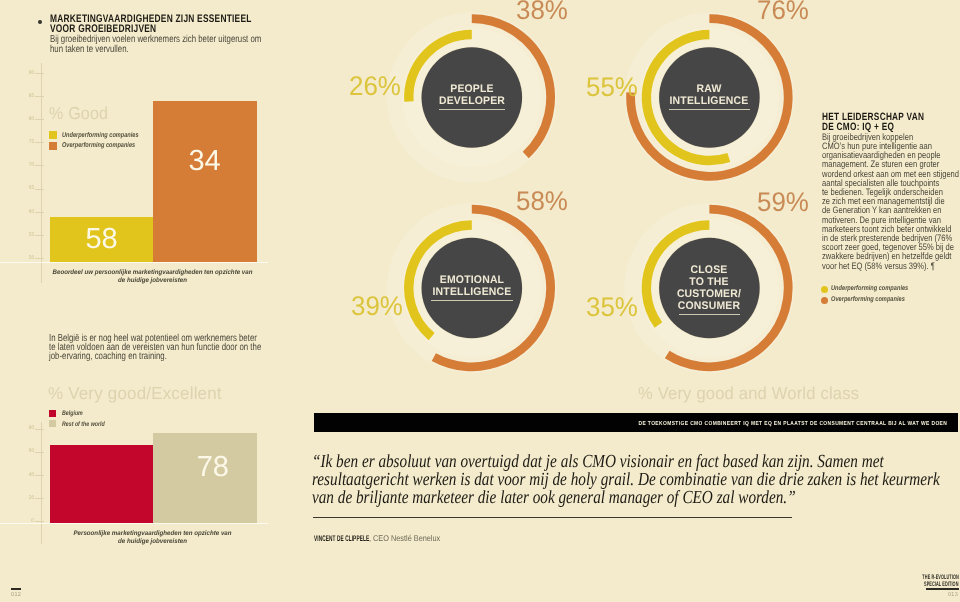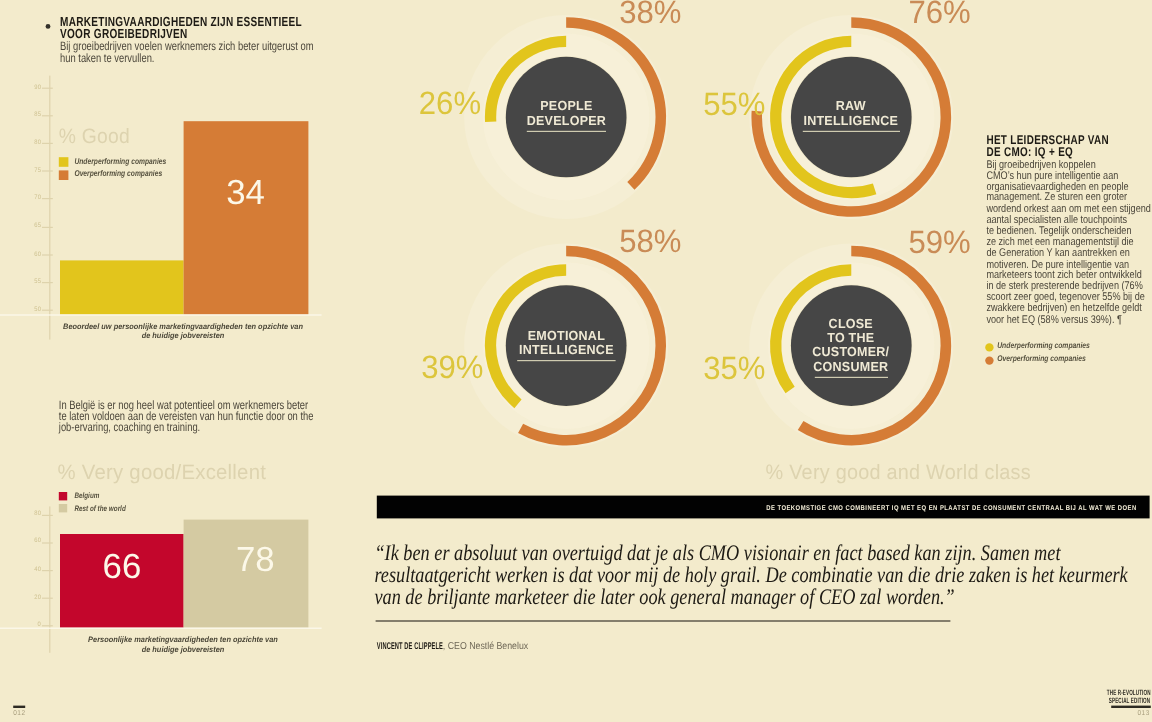--- a/index.html
+++ b/index.html
@@ -69,20 +69,21 @@
 <div class="tick" style="left:34.5px;top:234.8px;width:9px"></div>
 <div class="tlab" style="right:926.0px;top:231.7px">55</div>
 <div class="tick" style="left:34.5px;top:258.0px;width:9px"></div>
 <div class="tlab" style="right:926.0px;top:254.9px">50</div>
 <div class="chead" style="left:48.6px;top:102.5px;transform:scaleX(0.925)">% Good</div>
 <div class="lgsw" style="left:48.8px;top:131.2px;width:8px;height:8.1px;background:#e2c51c"></div>
 <div class="lglab" style="left:61.6px;top:131.7px;font-size:7.0px;transform:scaleX(0.80)">Underperforming companies</div>
 <div class="lgsw" style="left:48.8px;top:141.6px;width:8px;height:8.1px;background:#d57c36"></div>
 <div class="lglab" style="left:61.6px;top:142.1px;font-size:7.0px;transform:scaleX(0.80)">Overperforming companies</div>
 <div class="bar" style="left:49.7px;top:217.2px;width:103.8px;height:44.7px;background:#e2c51c"></div>
+<div class="bval" style="left:49.7px;top:222.6px;width:103.8px;font-size:29px">58</div>
 <div class="bar" style="left:152.5px;top:100.6px;width:104.2px;height:161.3px;background:#d57c36"></div>
 <div class="bval" style="left:152.5px;top:144.7px;width:104.2px;font-size:29px">34</div>
 <div class="base" style="left:0px;top:262px;width:268px"></div>
 <div class="captL" style="left:37px;top:268.5px;width:231px">Beoordeel uw persoonlijke marketingvaardigheden ten opzichte van</div>
 <div class="captL" style="left:37px;top:276.5px;width:231px">de huidige jobvereisten</div>
 <div class="bodyl" style="left:49.4px;top:333.0px">In België is er nog heel wat potentieel om werknemers beter</div>
 <div class="bodyl" style="left:49.4px;top:342.1px">te laten voldoen aan de vereisten van hun functie door on the</div>
 <div class="bodyl" style="left:49.4px;top:351.2px">job-ervaring, coaching en training.</div>
 <div class="chead" style="left:48.4px;top:383px;transform:scaleX(0.975)">% Very good/Excellent</div>
 <div class="axis" style="left:40.7px;top:422.0px;height:122.0px"></div>
@@ -94,21 +95,20 @@
 <div class="tlab" style="right:926.0px;top:471.5px">40</div>
 <div class="tick" style="left:34.5px;top:497.6px;width:9px"></div>
 <div class="tlab" style="right:926.0px;top:494.5px">20</div>
 <div class="tick" style="left:34.5px;top:520.6px;width:9px"></div>
 <div class="tlab" style="right:926.0px;top:517.5px">0</div>
 <div class="lgsw" style="left:48.8px;top:409.8px;width:7.5px;height:7.2px;background:#c3062c"></div>
 <div class="lglab" style="left:62.4px;top:410.4px;font-size:6.6px;transform:scaleX(0.80)">Belgium</div>
 <div class="lgsw" style="left:48.8px;top:420.1px;width:7.5px;height:7.2px;background:#d4caa2"></div>
 <div class="lglab" style="left:62.4px;top:420.7px;font-size:6.6px;transform:scaleX(0.80)">Rest of the world</div>
 <div class="bar" style="left:50.0px;top:444.9px;width:103.3px;height:78.0px;background:#c3062c"></div>
-<div class="bval" style="left:50.0px;top:457.4px;width:103.3px;font-size:29px">66</div>
 <div class="bar" style="left:153.3px;top:433.4px;width:103.9px;height:89.5px;background:#d4caa2"></div>
 <div class="bval" style="left:153.3px;top:450.5px;width:119px;font-size:29px">78</div>
 <div class="base" style="left:0px;top:523px;width:268px"></div>
 <div class="captL" style="left:37px;top:529.5px;width:231px">Persoonlijke marketingvaardigheden ten opzichte van</div>
 <div class="captL" style="left:37px;top:537.5px;width:231px">de huidige jobvereisten</div>
 <svg width="960" height="602" viewBox="0 0 960 602" style="position:absolute;left:0;top:0">
 <circle cx="471.8" cy="97.5" r="77.2" fill="none" stroke="#f5eed4" stroke-width="15.6"></circle>
 <circle cx="471.8" cy="97.5" r="60.2" fill="none" stroke="#f7f0d8" stroke-width="18.6"></circle>
 <path d="M408.92,101.46 A63.00,63.00 0 0 1 471.80,34.50" fill="none" stroke="#e2c51c" stroke-width="9.4"></path>
 <path d="M471.80,18.70 A78.80,78.80 0 0 1 525.74,154.94" fill="none" stroke="#d57c36" stroke-width="8.8"></path>

